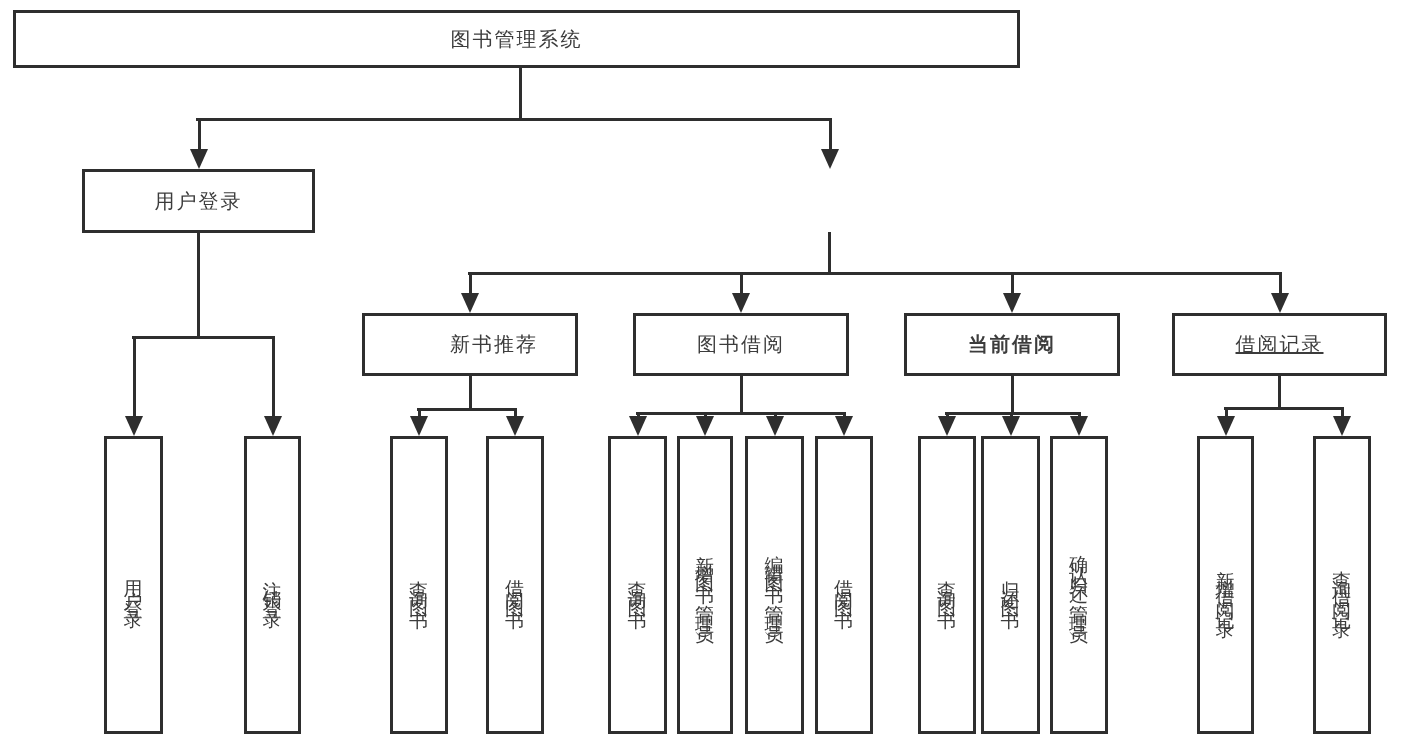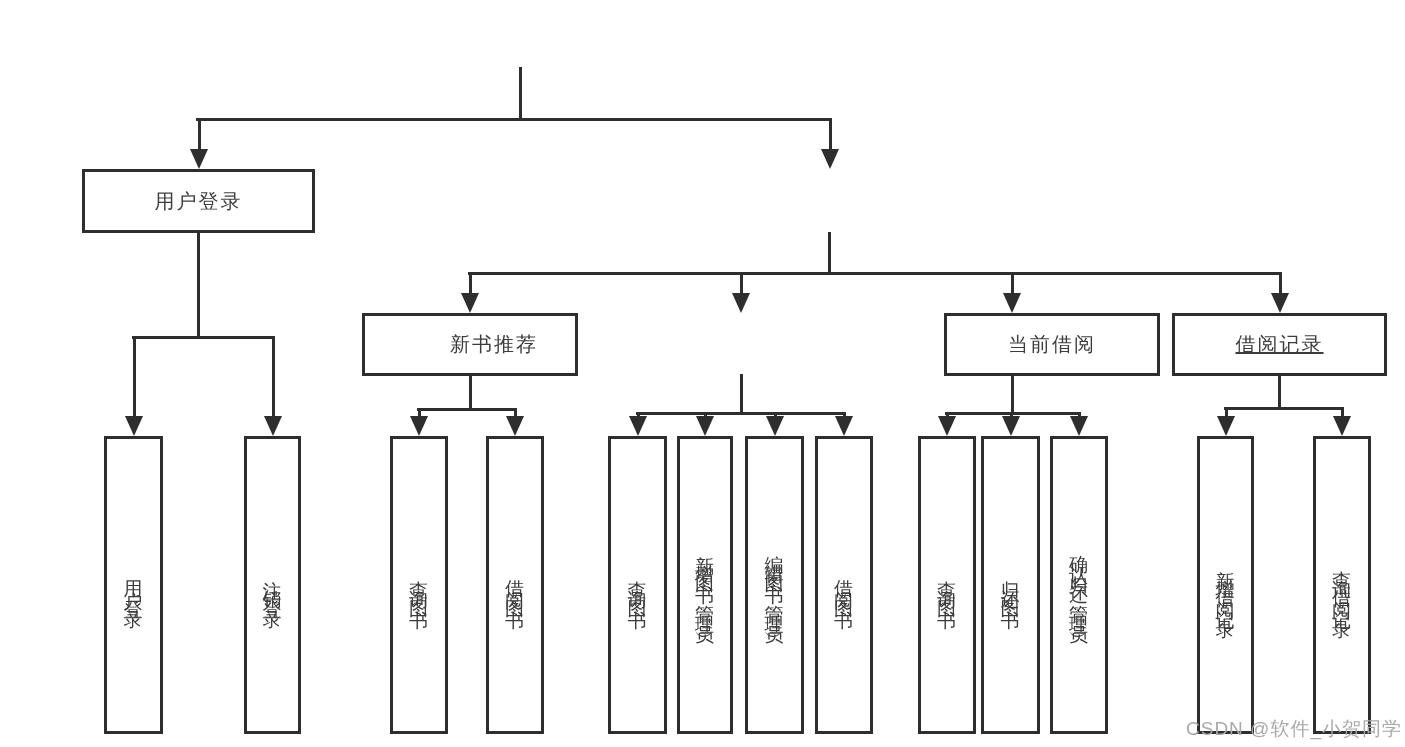--- a/index.html
+++ b/index.html
@@ -60,20 +60,21 @@
     color: #a9a9a9;
     letter-spacing: 1px;
     white-space: nowrap;
   }
 </style>
 </head>
 <body>
 
 <div class="canvas">
 
+  <div class="box" style="left:13px; top:10px; width:1007px; height:58px;">图书管理系统</div>
 
   <div class="line vline" style="left:519px; top:67px; height:54px;"></div>
   <div class="line hline" style="left:196px; top:118px; width:635px;"></div>
   <div class="arrow" style="left:190px; top:118px; height:51px;"></div>
   <div class="arrow" style="left:821px; top:118px; height:51px;"></div>
 
   <div class="box" style="left:82px; top:169px; width:233px; height:64px;">用户登录</div>
 
   <div class="line vline" style="left:197px; top:232px; height:107px;"></div>
   <div class="line hline" style="left:132px; top:336px; width:142px;"></div>
@@ -81,21 +82,22 @@
   <div class="arrow" style="left:264px; top:336px; height:100px;"></div>
 
   <div class="line vline" style="left:828px; top:232px; height:43px;"></div>
   <div class="line hline" style="left:468px; top:272px; width:813px;"></div>
   <div class="arrow" style="left:461px; top:272px; height:41px;"></div>
   <div class="arrow" style="left:732px; top:272px; height:41px;"></div>
   <div class="arrow" style="left:1003px; top:272px; height:41px;"></div>
   <div class="arrow" style="left:1271px; top:272px; height:41px;"></div>
 
   <div class="box" style="left:362px; top:313px; width:216px; height:63px;padding-left:48px;">新书推荐</div>
-  <div class="box" style="left:944px; top:313px; width:216px; height:63px;">当前借阅</div>
+  <div class="box" style="left:633px; top:313px; width:216px; height:63px;">图书借阅</div>
+  <div class="box" style="left:904px; top:313px; width:216px; height:63px;font-weight:bold;">当前借阅</div>
   <div class="box" style="left:1172px; top:313px; width:215px; height:63px;text-decoration:underline;">借阅记录</div>
 
   <div class="line vline" style="left:469px; top:374px; height:37px;"></div>
   <div class="line hline" style="left:417px; top:408px; width:100px;"></div>
   <div class="arrow" style="left:410px; top:408px; height:28px;"></div>
   <div class="arrow" style="left:506px; top:408px; height:28px;"></div>
 
   <div class="line vline" style="left:740px; top:374px; height:41px;"></div>
   <div class="line hline" style="left:636px; top:412px; width:210px;"></div>
   <div class="arrow" style="left:629px; top:412px; height:24px;"></div>
@@ -125,15 +127,14 @@
   <div class="box vbox" style="left:745px; top:436px; width:59px; height:298px;">编辑图书（管理员）</div>
   <div class="box vbox" style="left:815px; top:436px; width:58px; height:298px;">借阅图书</div>
 
   <div class="box vbox" style="left:918px; top:436px; width:58px; height:298px;">查询图书</div>
   <div class="box vbox" style="left:981px; top:436px; width:59px; height:298px;">归还图书</div>
   <div class="box vbox" style="left:1050px; top:436px; width:58px; height:298px;">确认归还（管理员）</div>
 
   <div class="box vbox" style="left:1197px; top:436px; width:57px; height:298px;">新增借阅记录</div>
   <div class="box vbox" style="left:1313px; top:436px; width:58px; height:298px;">查询借阅记录</div>
 
-  <div class="watermark">CSDN @软件_小贺同学</div>
 
 </div>
 
 </body></html>

